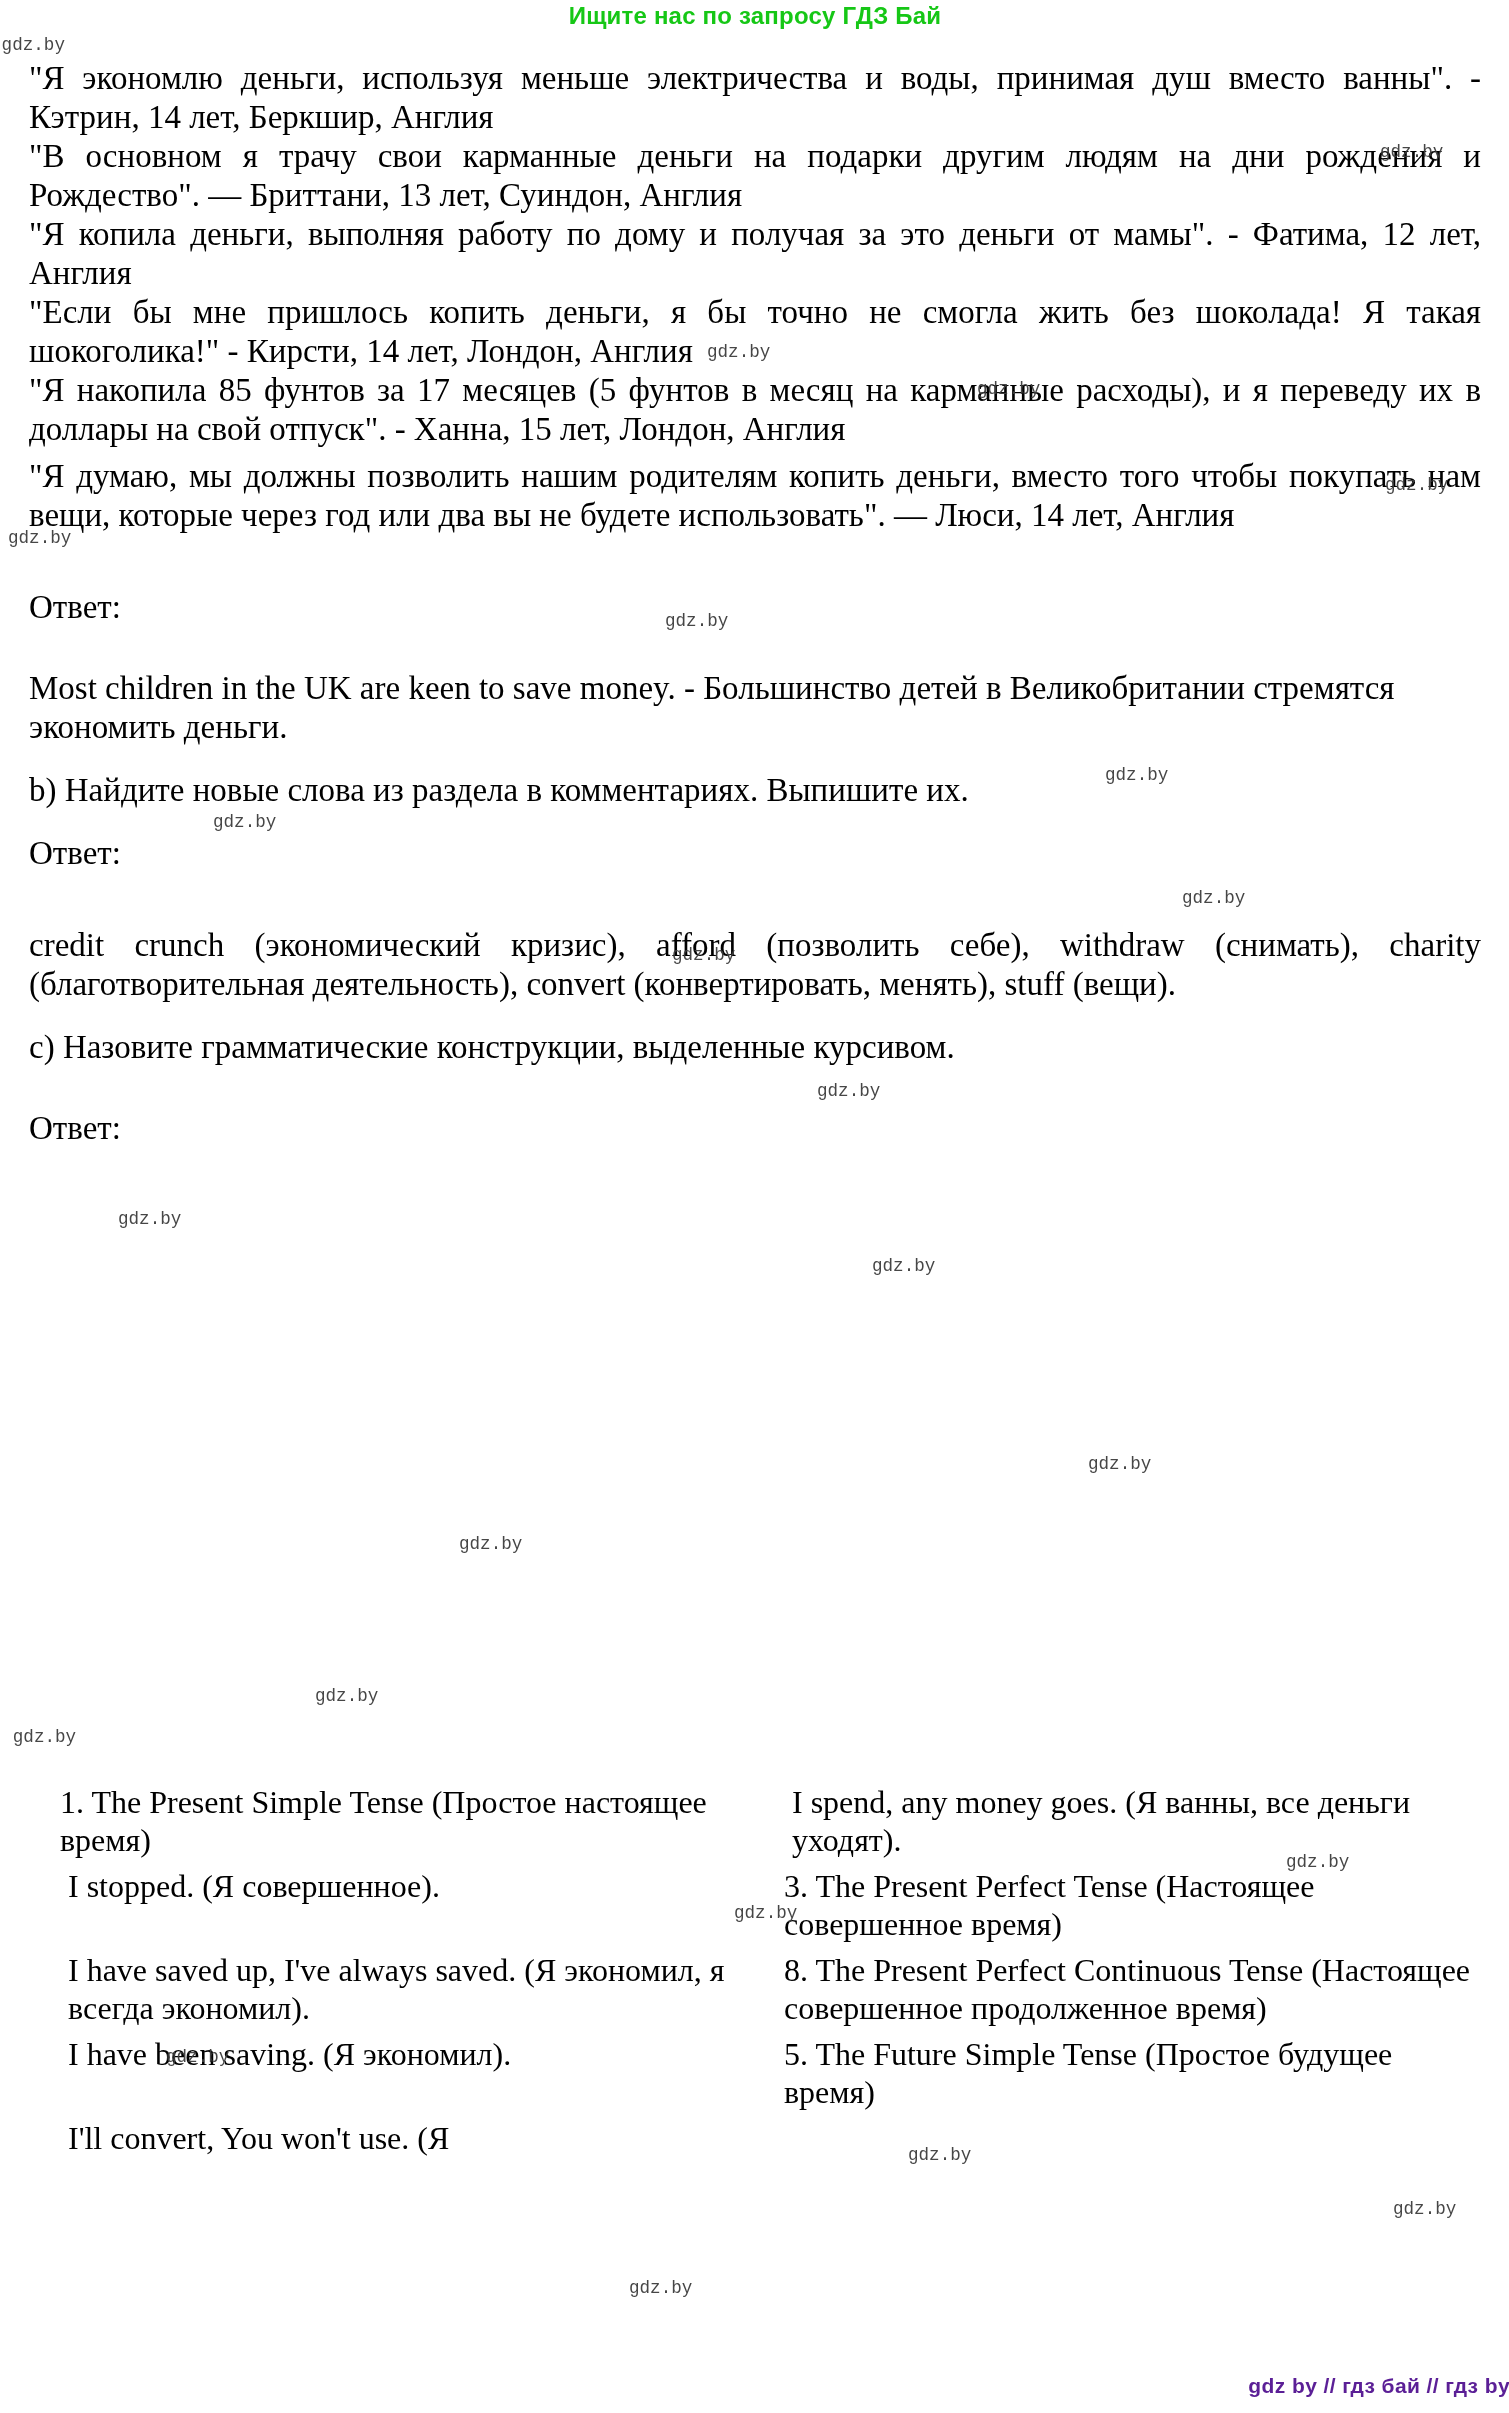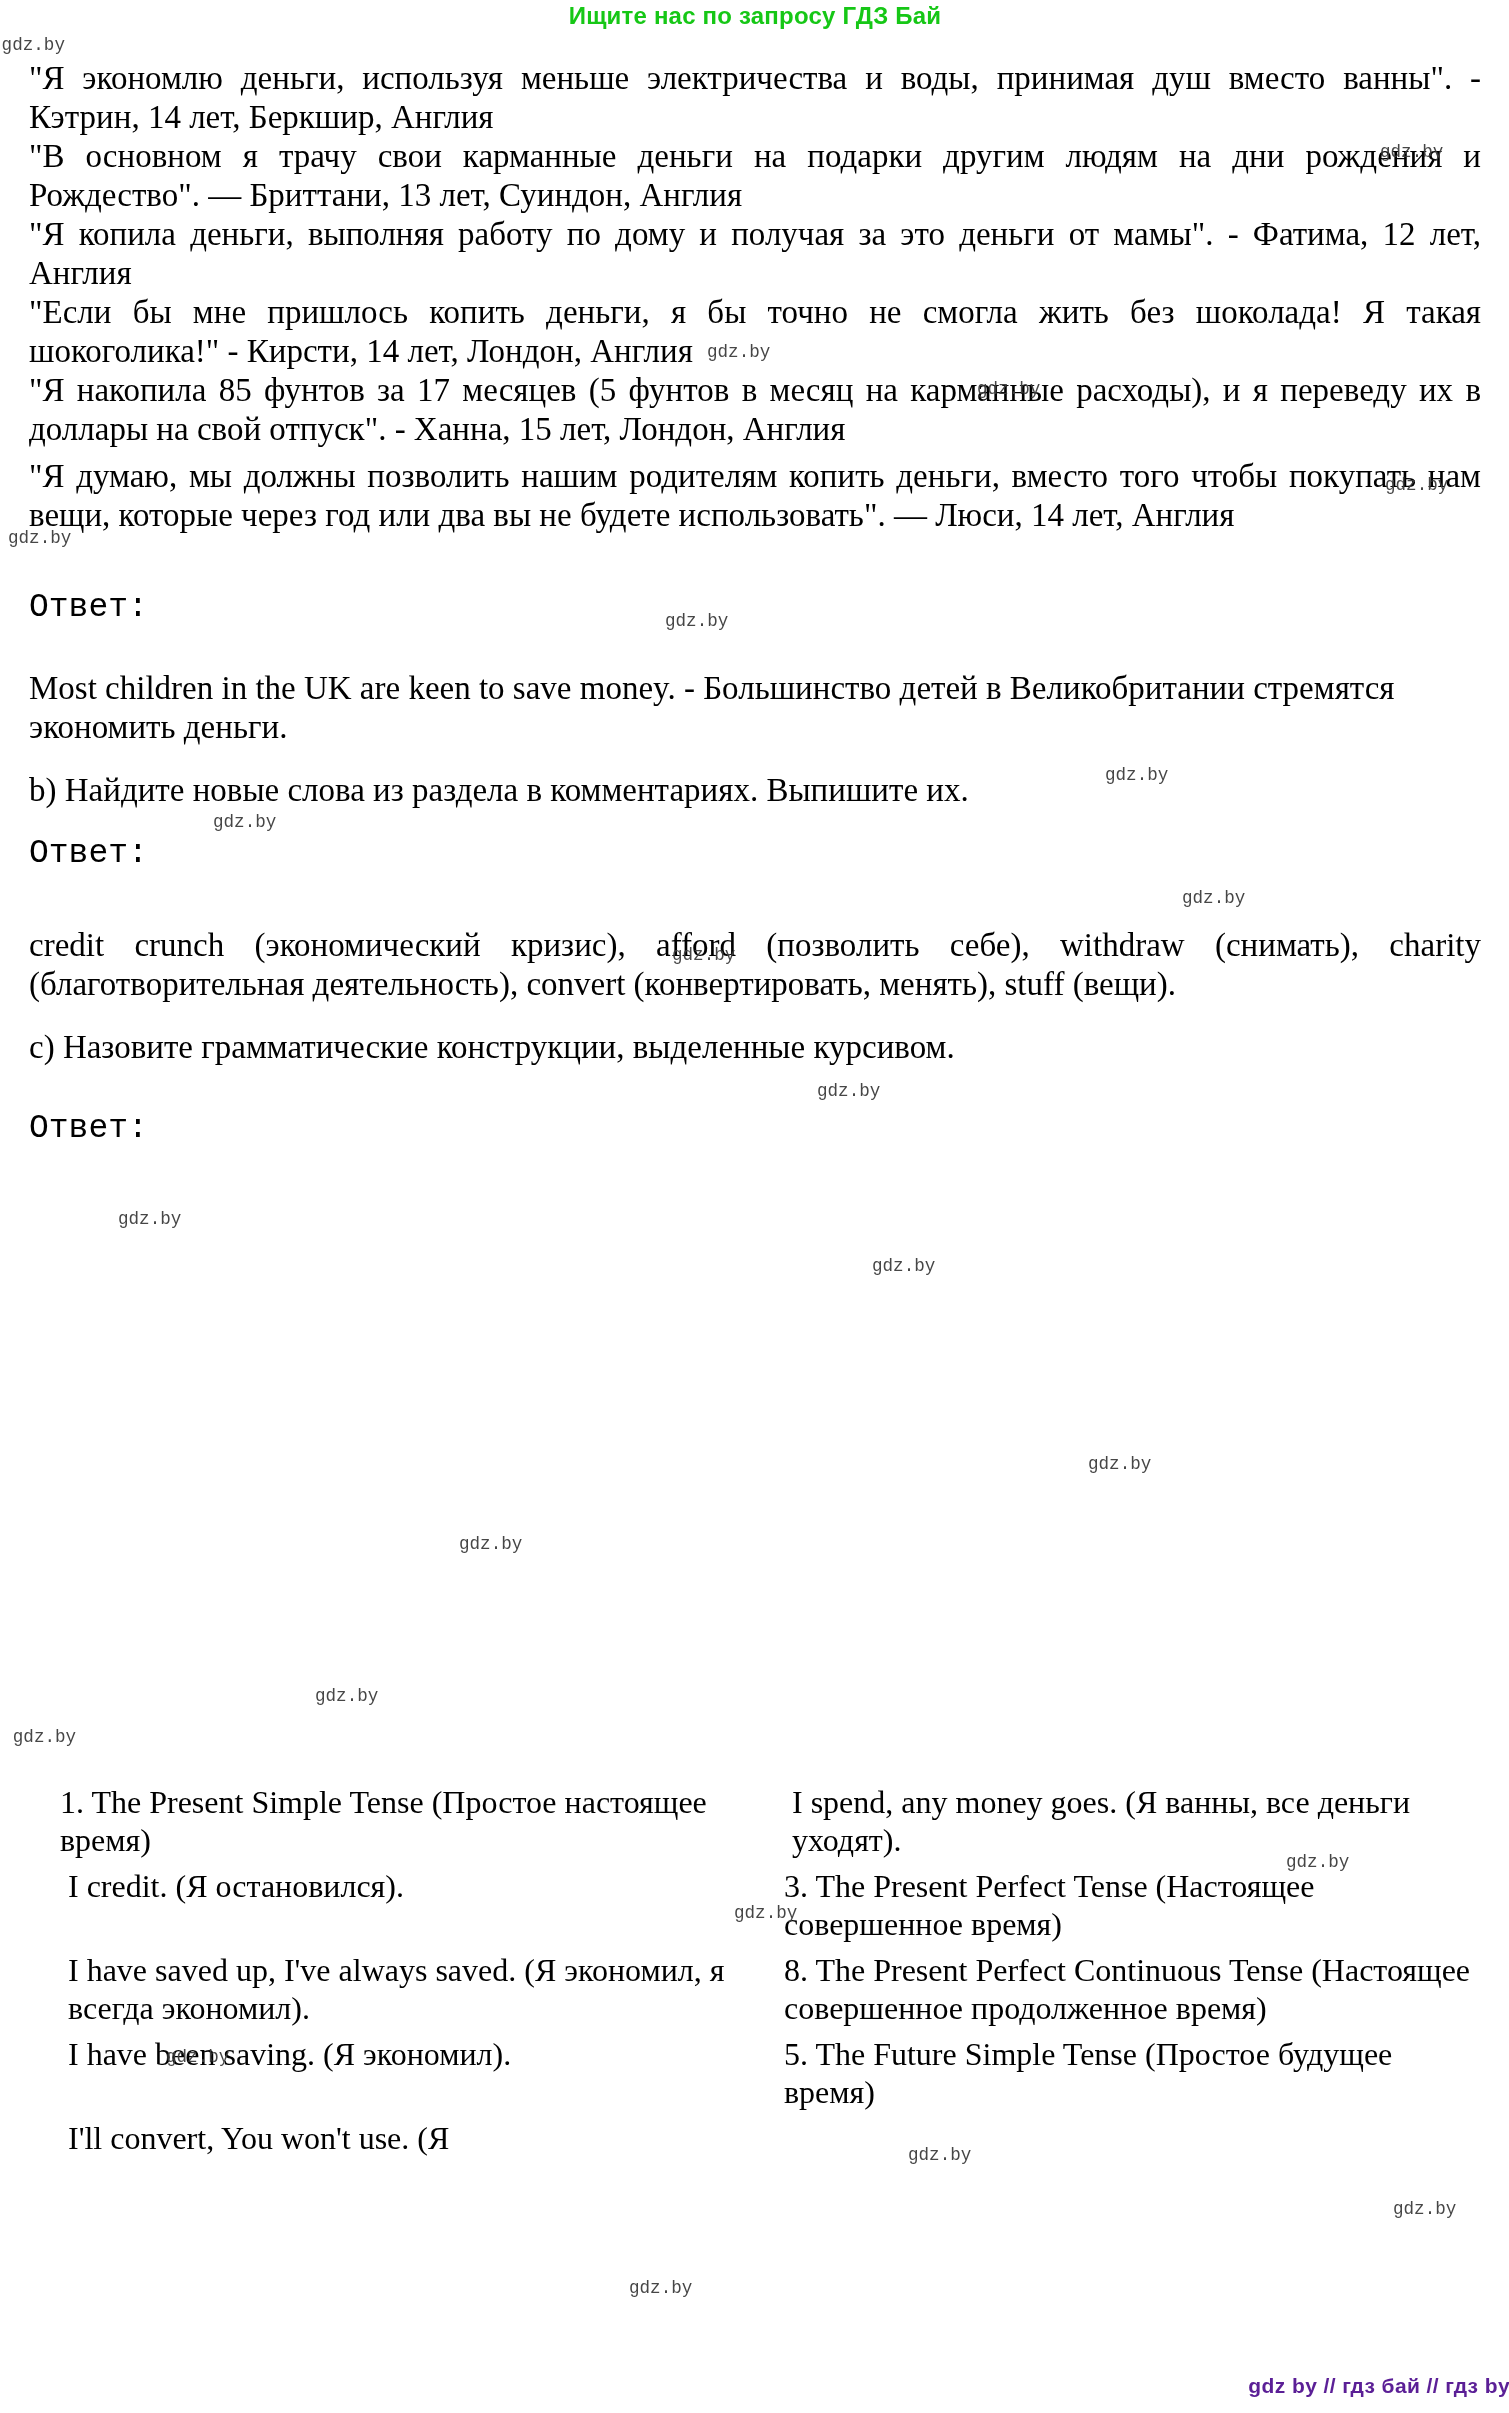--- a/index.html
+++ b/index.html
@@ -46,21 +46,21 @@
     text-justify: inter-word;
     letter-spacing: 0px;
   }
   p.body.nojust { text-align: left; }
 
   .gap-s { height: 8px; }
   .gap-m { height: 24px; }
   .gap-l { height: 42px; }
   .gap-xl { height: 53px; }
 
-  .label { font-size: 33px; line-height: 39px; font-family: Liberation Mono, monospace; }
+  .label { font-size: 33px; line-height: 39px; }
 
   
   .grid {
     position: absolute;
     top: 1779px;
     left: 56px;
     width: 1431px;
     display: grid;
     grid-template-columns: 724px 708px;
     column-gap: 0px;
@@ -147,21 +147,21 @@
 <div class="grid">
 
   <div class="cell col-left">
     <p>1. The Present Simple Tense (Простое настоящее время)</p>
   </div>
   <div class="cell col-right">
     <p>I spend, any money goes. (Я ванны, все деньги уходят).</p>
   </div>
 
   <div class="cell col-right">
-    <p>I credit. (Я остановился).</p>
+    <p>I stopped. (Я совершенное).</p>
   </div>
 
   <div class="cell col-left">
     <p>3. The Present Perfect Tense (Настоящее совершенное время)</p>
   </div>
   <div class="cell col-right">
     <p>I have saved up, I've always saved. (Я экономил, я всегда экономил).</p>
   </div>
 
   <div class="cell col-left">

